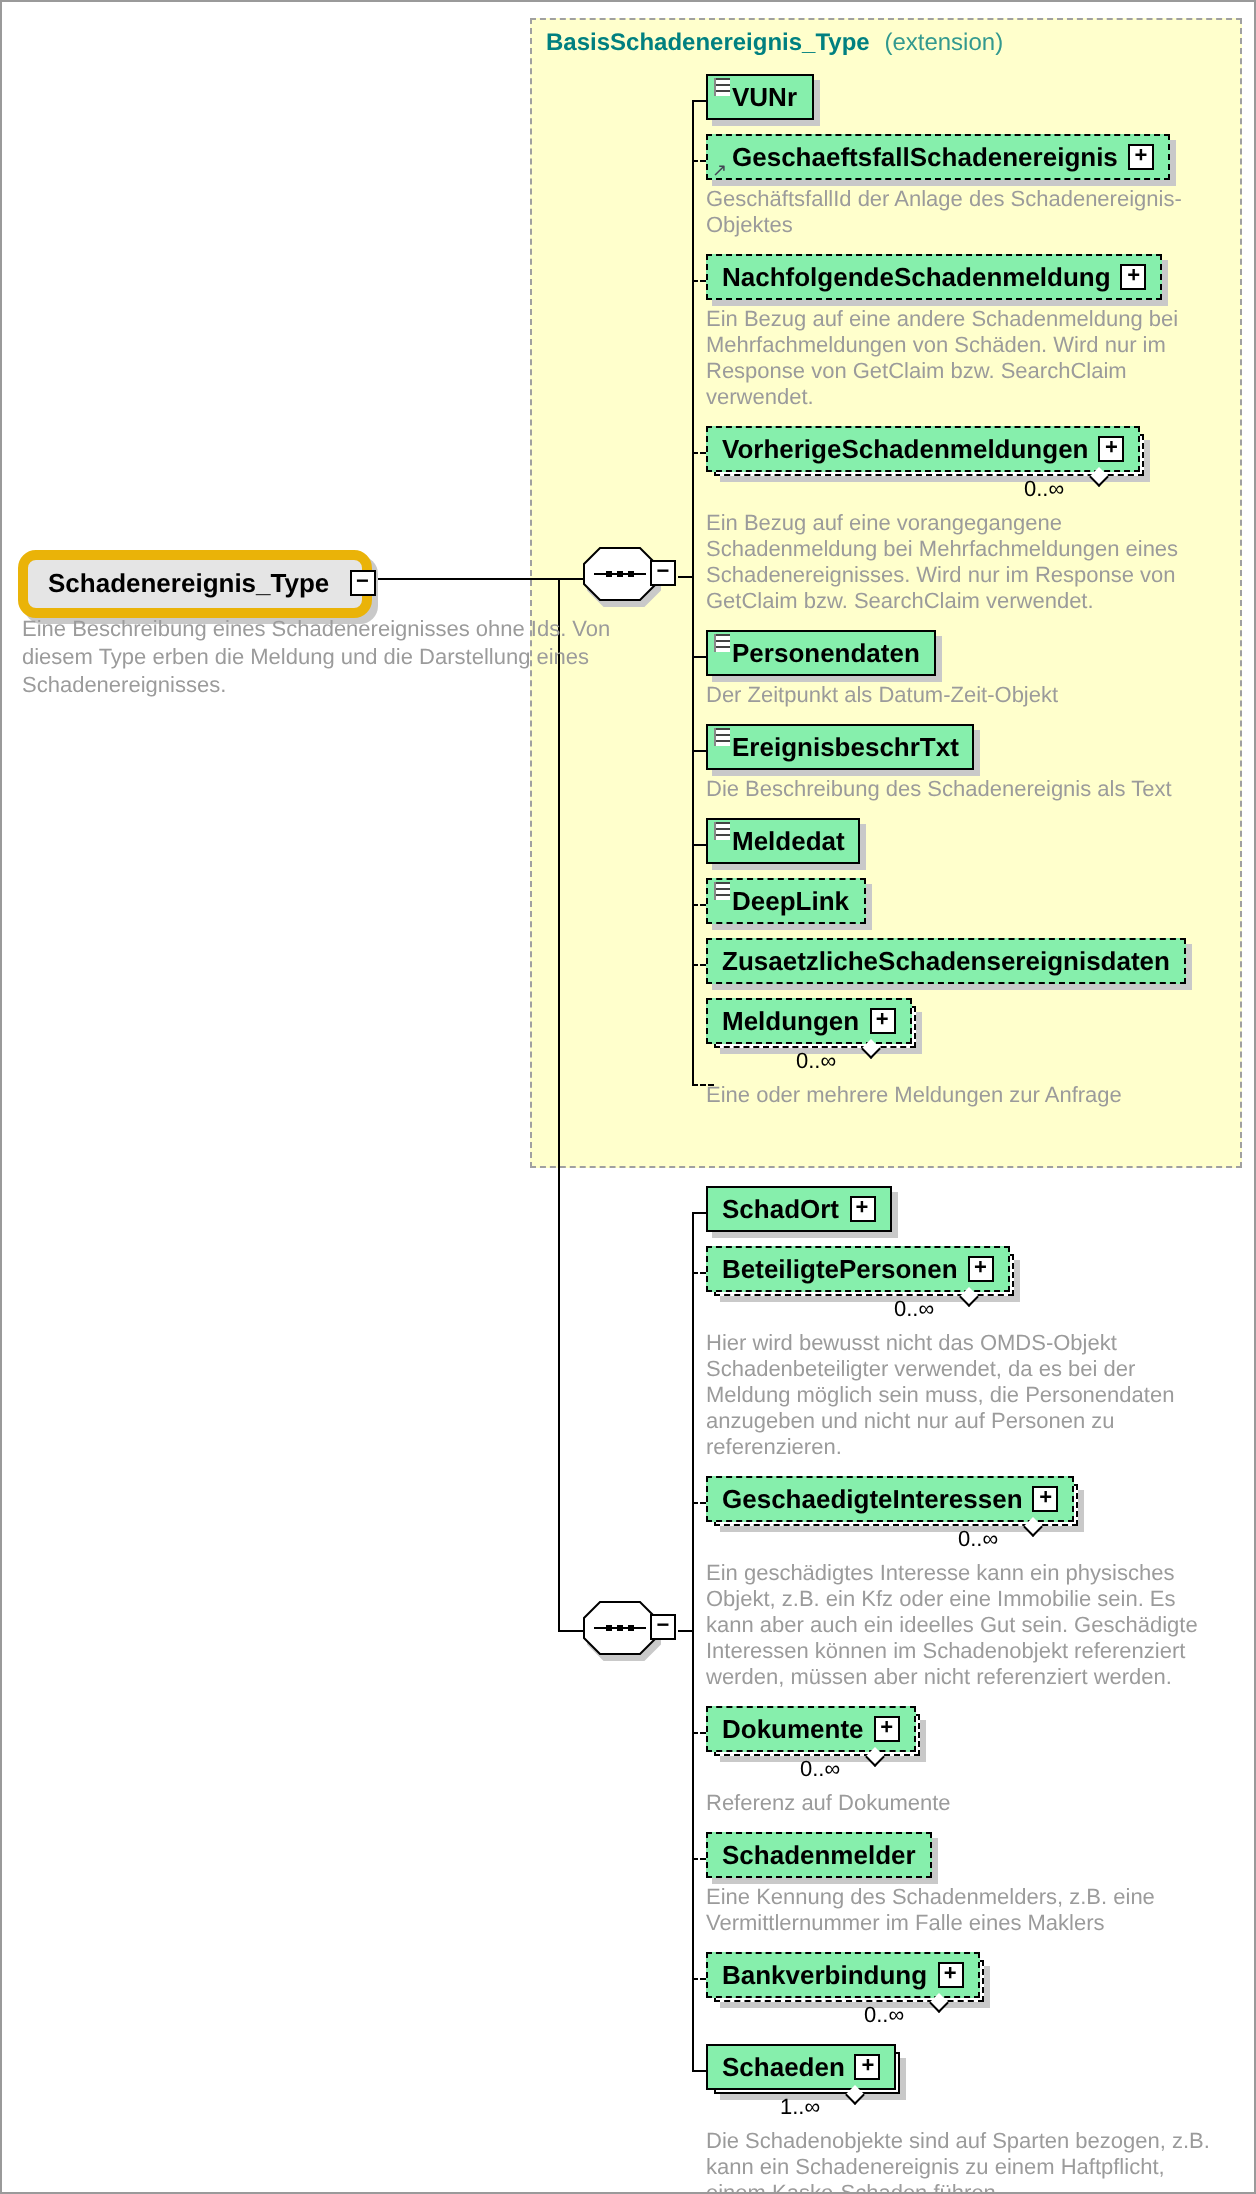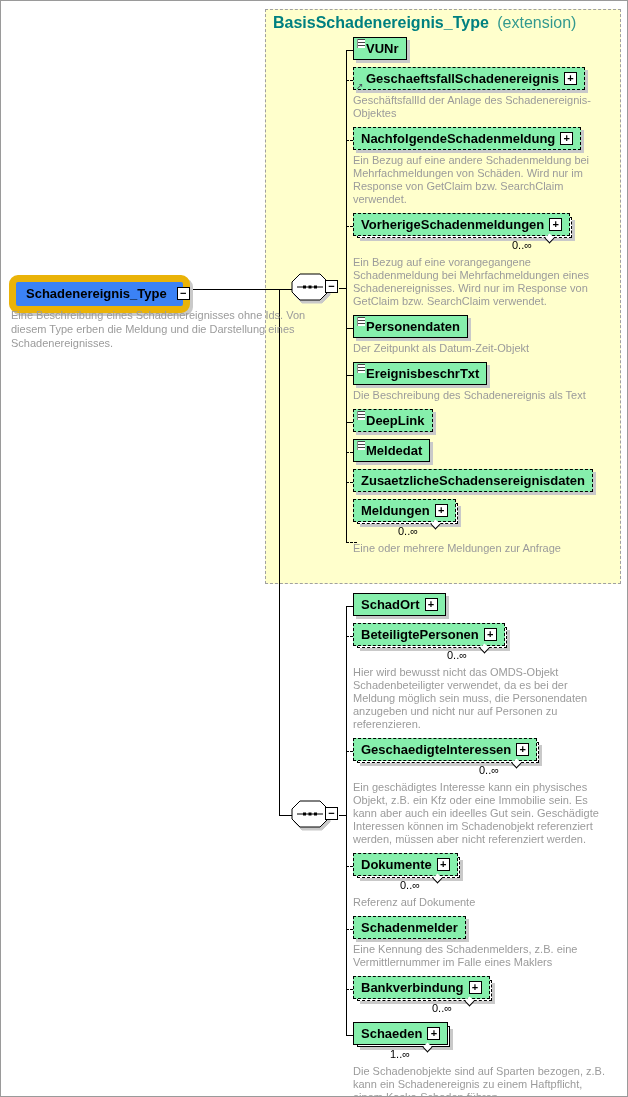--- a/index.html
+++ b/index.html
@@ -8,28 +8,28 @@
     background:#fff;border:1px solid #9a9a9a;box-sizing:border-box;
     font-family:"Liberation Sans","DejaVu Sans",sans-serif;
   }
 
   
   .panel{
     position:absolute;left:264px;top:8px;width:356px;height:575px;
     background:var(--panel-bg,#ffffcc);border:1px dashed var(--panel-border,#a0a0a0);
     box-sizing:border-box;z-index:0;
   }
-  .panel-header{padding:4px 7px;font-size:16px;color:var(--header-color,#008080);}
+  .panel-header{padding:4px 7px;font-size:12px;color:var(--header-color,#008080);}
   .panel-header .ptitle{font-weight:bold;}
   .panel-header .psuffix{font-weight:normal;opacity:.8;margin-left:4px;}
 
   
   .root-node{position:absolute;left:8px;top:274px;z-index:2;}
   .root-ebox{
-    position:relative;background:#3b82f6;border:7px solid #eab308;border-radius:9px;
+    position:relative;background:#e5e5e5;border:5px solid #eab308;border-radius:9px;
     height:24px;line-height:24px;padding:0 16px 0 10px;font-size:13px;font-weight:bold;
     box-shadow:3px 3px 0 #c9c9c9;white-space:nowrap;
   }
   .root-desc{
     position:absolute;left:10px;top:307px;width:330px;z-index:2;
     font-size:11px;line-height:14px;color:var(--desc-color,#9b9b9b);
   }
 
   
   .seq{position:absolute;width:38px;height:28px;z-index:2;}
@@ -188,35 +188,35 @@
       <span class="eicon"></span>
 
       <span class="elabel">EreignisbeschrTxt</span>
 
     </div>
     
     <div class="desc">Die Beschreibung des Schadenereignis als Text</div>
   </div>
 
   <div class="node">
+    <div class="ebox has-eicon">
+      <span class="eicon"></span>
+
+      <span class="elabel">Meldedat</span>
+
+    </div>
+    
+    
+  </div>
+
+  <div class="node">
     <div class="ebox dashed has-eicon">
       <span class="eicon"></span>
 
       <span class="elabel">DeepLink</span>
-
-    </div>
-    
-    
-  </div>
-
-  <div class="node">
-    <div class="ebox has-eicon">
-      <span class="eicon"></span>
-
-      <span class="elabel">Meldedat</span>
 
     </div>
     
     
   </div>
 
   <div class="node">
     <div class="ebox dashed">
 
       <span class="elabel">ZusaetzlicheSchadensereignisdaten</span>

